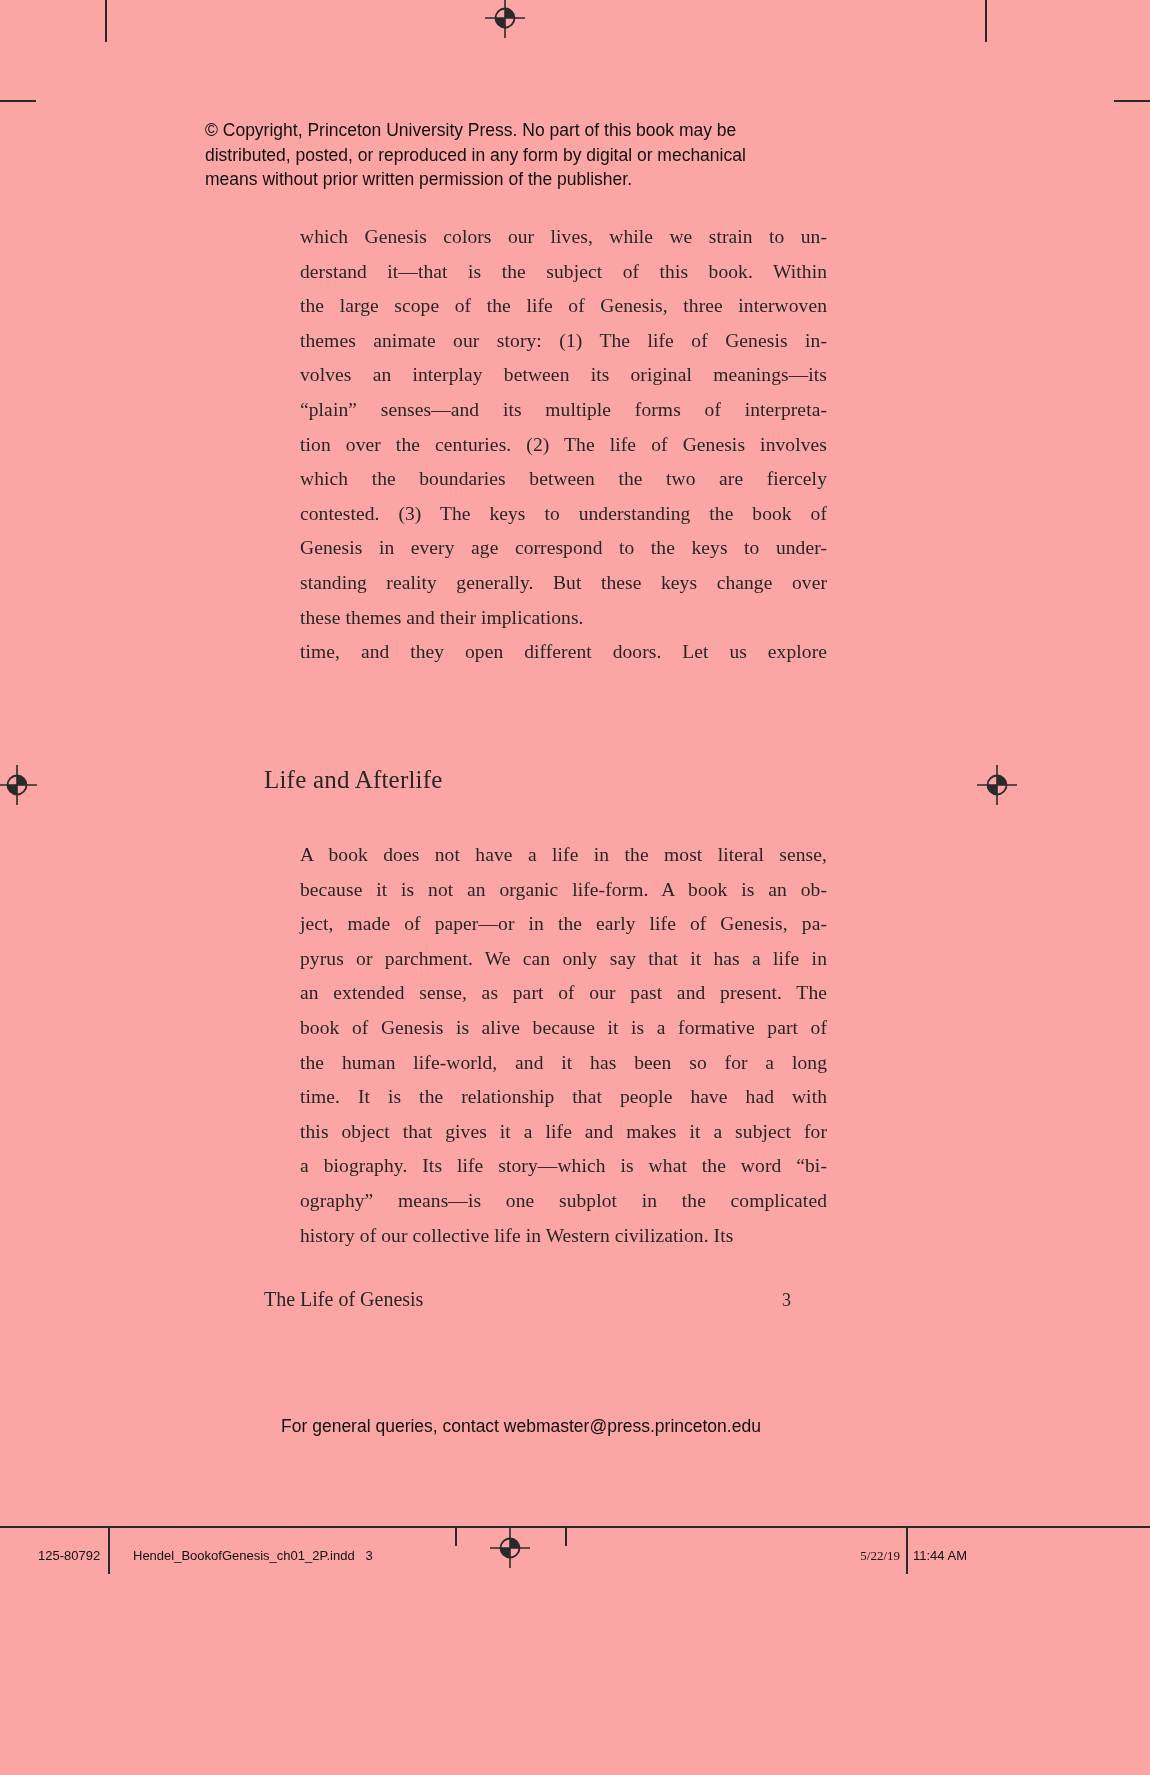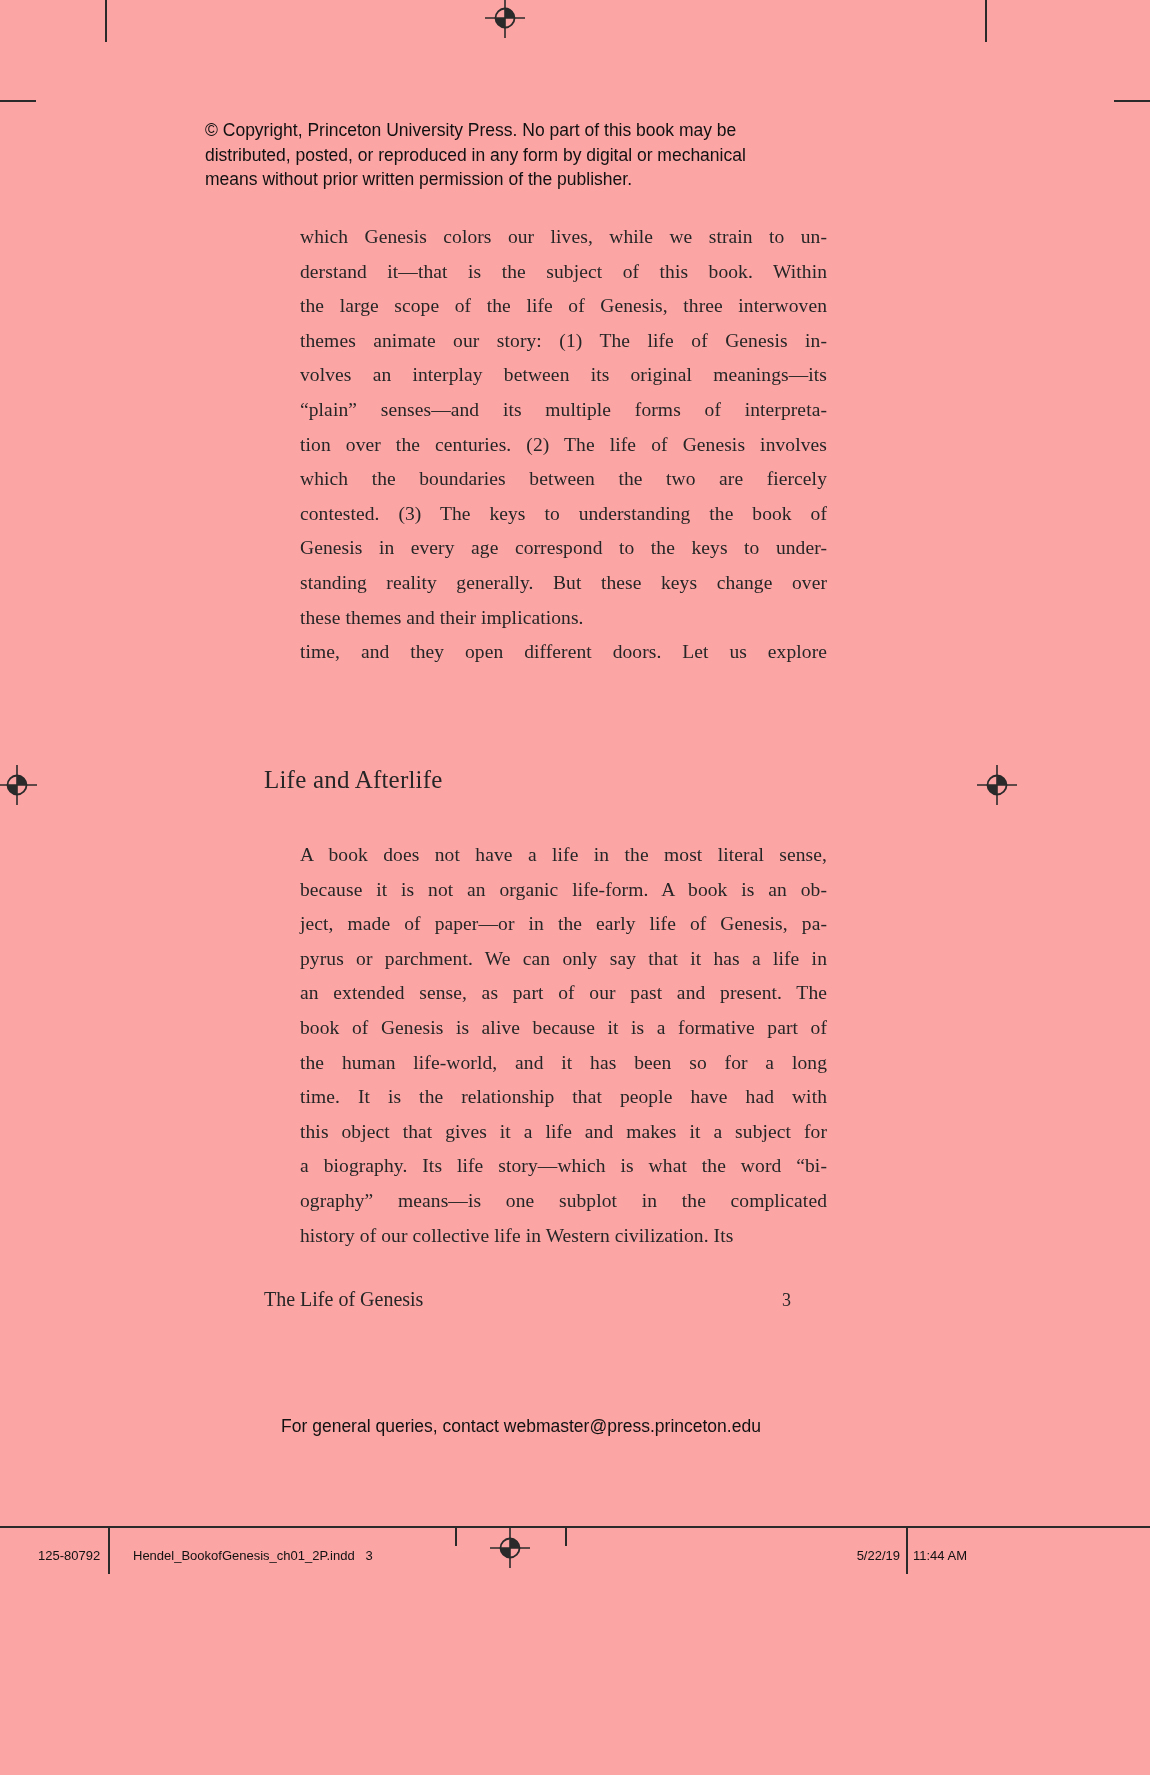--- a/index.html
+++ b/index.html
@@ -67,21 +67,21 @@
   .slug-rule { position: absolute; left: 0; top: 1526px; width: 1150px; height: 1.5px; background: #2a2a2a; }
   .slug-text {
     position: absolute;
     font-family: "Liberation Sans", sans-serif;
     font-size: 13px; color: #111;
     top: 1548px;
     white-space: pre;
   }
   .slug-job { left: 38px; }
   .slug-file { left: 133px; }
-  .slug-date { left: 800px; width: 100px; text-align: right; }
+  .slug-date { left: 800px; width: 100px; text-align: right; font-family: Liberation Serif, serif; }
   .slug-time { left: 913px; }
 </style>
 </head>
 <body>
 
 <div class="page">
 
   <svg class="reg-mark" style="left:485px; top:-2px;" viewBox="0 0 40 40">
     <line x1="0" y1="20" x2="40" y2="20" stroke="#2a2a2a" stroke-width="1.6"></line>
     <line x1="20" y1="0" x2="20" y2="40" stroke="#2a2a2a" stroke-width="1.6"></line>

